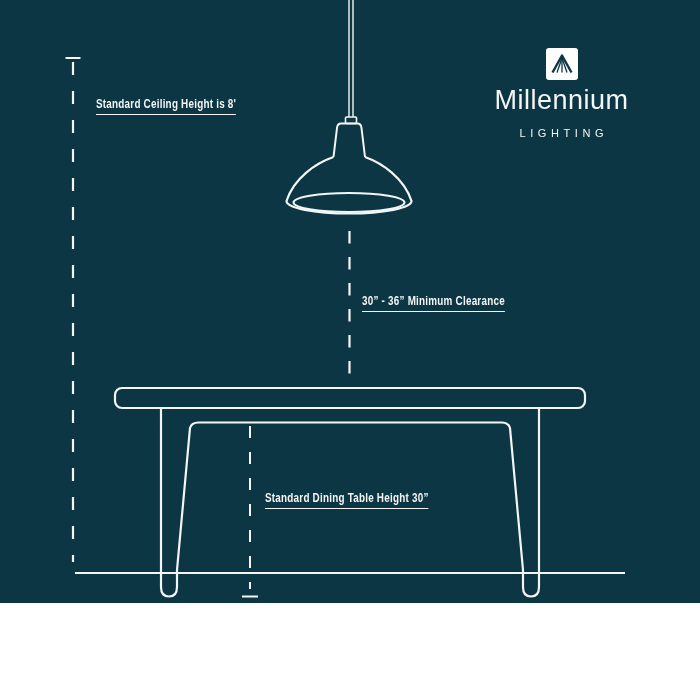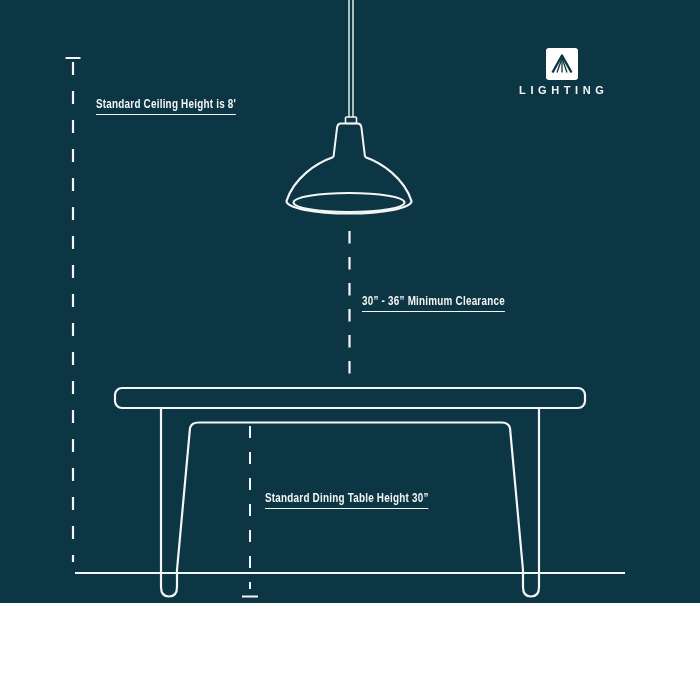--- a/index.html
+++ b/index.html
@@ -38,21 +38,21 @@
   }
   .logo-mark{
     width:32px;height:32px;background:var(--banner-background);
     border-radius:3px;display:flex;align-items:center;justify-content:center;
   }
   .logo-brand{
     margin-top:7px;font-size:27px;font-weight:400;line-height:1;
     letter-spacing:.5px;
   }
   .logo-sub{
-    margin-top:5px;font-size:11px;font-weight:700;line-height:1;
+    margin-top:14px;font-size:11px;font-weight:400;line-height:1;
     letter-spacing:4.6px;text-indent:4.6px;
   }
 
   .banner{
     position:absolute;left:0;bottom:0;width:700px;height:47px;
     background:var(--banner-background);
     display:flex;align-items:center;justify-content:center;
   }
   .banner-title{
     color:var(--banner-text-color);
@@ -101,17 +101,18 @@
 
   <div class="logo">
     <div class="logo-mark">
       <svg width="32" height="32" viewBox="0 0 32 32" fill="none" stroke="#0d3644">
         <path d="M6.5,24.5 L16,7.5 L25.5,24.5" stroke-width="2.4" stroke-linejoin="round"></path>
         <path d="M16,10 L11,24.5" stroke-width="1.3"></path>
         <path d="M16,10 L16,24.5" stroke-width="1.3"></path>
         <path d="M16,10 L21,24.5" stroke-width="1.3"></path>
       </svg>
     </div>
+    <div class="logo-brand">Millennium</div>
     <div class="logo-sub">LIGHTING</div>
   </div>
 
 
 </div>
 
 </body></html>

